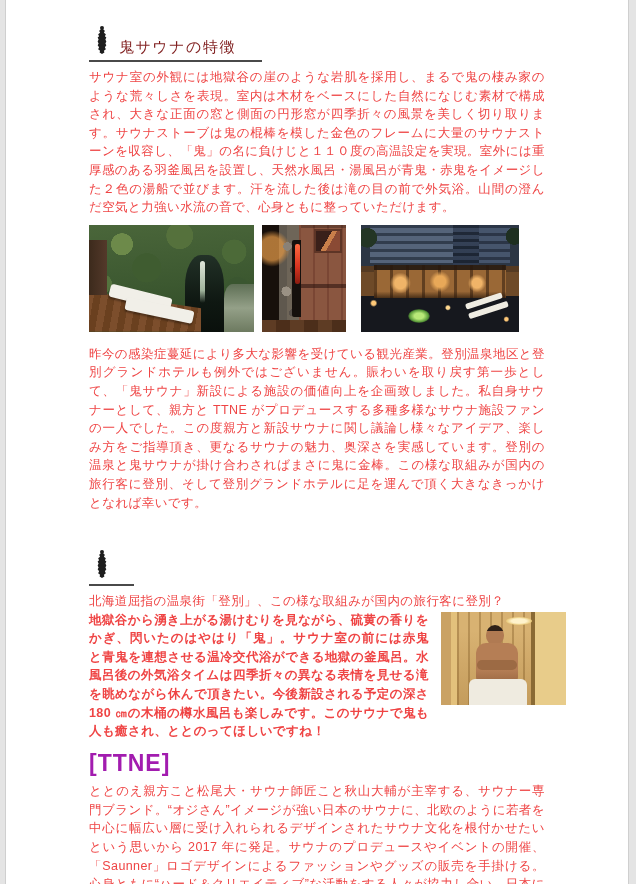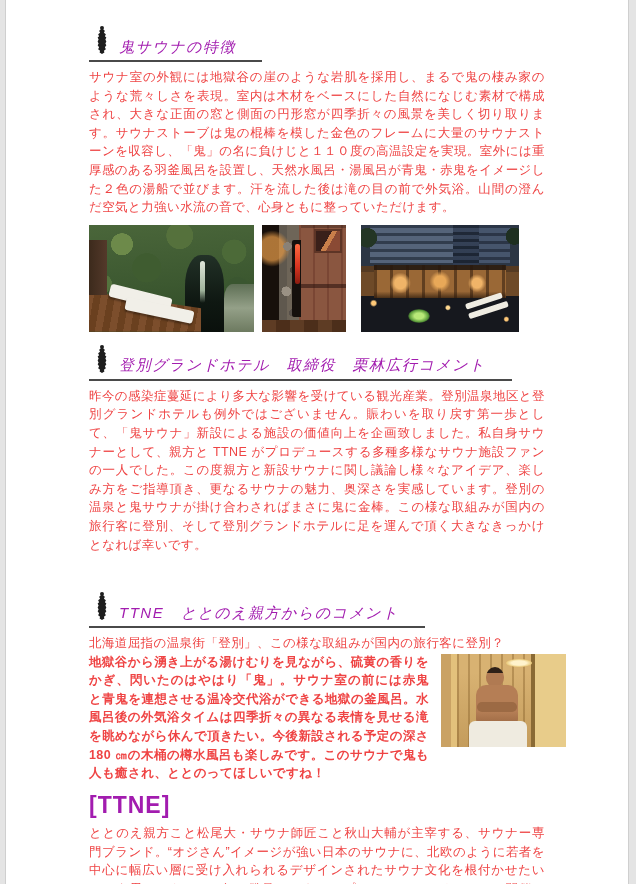--- a/index.html
+++ b/index.html
@@ -25,25 +25,24 @@
   .sec-header{
     display:inline-flex;
     align-items:flex-end;
     gap:11px;
     border-bottom:2px solid #4a4a4a;
     padding:0 26px 5px 7px;
   }
   .club{display:block;line-height:0;}
   .sec-title{
     font-size:15px;
-    color:#a21caf;
+    color:#7f1d1d;
     letter-spacing:1.5px;
     line-height:1.1;
     white-space:pre-wrap;
-    font-style:italic;
   }
   
   .body-text{
     margin:6px 0 0 0;
     font-size:12.5px;
     line-height:18.6px;
     letter-spacing:0.4px;
     color:#ef4444;
     text-align:justify;
   }
@@ -269,40 +268,31 @@
         <div class="p3-pavilion"></div>
         <div class="p3-lights"></div>
         <div class="p3-lamp"></div>
         <div class="p3-lounger a"></div>
         <div class="p3-lounger b"></div>
       </div>
     </div>
 
     
     <div class="sec2">
-      <div class="sec-header">
-        <span class="club">
-          <svg width="12" height="29" viewBox="0 0 12 30">
-            <path d="M6 0 C7.5 0 8 1 8 2 L7.5 4 L9 5 L8 7 L10 8.5 L9 10.5 L10.5 12 L9.5 14 L10.5 16 L9.5 18 L10.5 20 L9 22 L10 24 L8 25.5 L8.5 27.5 L6 29 L3.5 27.5 L4 25.5 L2 24 L3 22 L1.5 20 L2.5 18 L1.5 16 L2.5 14 L1.5 12 L3 10.5 L2 8.5 L4 7 L3 5 L4.5 4 L4 2 C4 1 4.5 0 6 0 Z" fill="#1e1e1e"></path>
-          </svg>
-        </span>
-        <span class="sec-title">登別グランドホテル　取締役　栗林広行コメント</span>
-      </div>
       <p class="body-text">昨今の感染症蔓延により多大な影響を受けている観光産業。登別温泉地区と登別グランドホテルも例外ではございません。賑わいを取り戻す第一歩として、「鬼サウナ」新設による施設の価値向上を企画致しました。私自身サウナーとして、親方と TTNE がプロデュースする多種多様なサウナ施設ファンの一人でした。この度親方と新設サウナに関し議論し様々なアイデア、楽しみ方をご指導頂き、更なるサウナの魅力、奥深さを実感しています。登別の温泉と鬼サウナが掛け合わさればまさに鬼に金棒。この様な取組みが国内の旅行客に登別、そして登別グランドホテルに足を運んで頂く大きなきっかけとなれば幸いです。</p>
     </div>
 
     
     <div class="sec3">
       <div class="sec-header">
         <span class="club">
           <svg width="12" height="29" viewBox="0 0 12 30">
             <path d="M6 0 C7.5 0 8 1 8 2 L7.5 4 L9 5 L8 7 L10 8.5 L9 10.5 L10.5 12 L9.5 14 L10.5 16 L9.5 18 L10.5 20 L9 22 L10 24 L8 25.5 L8.5 27.5 L6 29 L3.5 27.5 L4 25.5 L2 24 L3 22 L1.5 20 L2.5 18 L1.5 16 L2.5 14 L1.5 12 L3 10.5 L2 8.5 L4 7 L3 5 L4.5 4 L4 2 C4 1 4.5 0 6 0 Z" fill="#1e1e1e"></path>
           </svg>
         </span>
-        <span class="sec-title">TTNE　ととのえ親方からのコメント</span>
       </div>
       <p class="body-text lead-line">北海道屈指の温泉街「登別」、この様な取組みが国内の旅行客に登別？</p>
       <div class="body-text wrap-block">
         <div class="oyakata-photo">
           <div class="oy-planks"></div>
           <div class="oy-light"></div>
           <div class="oy-head"></div>
           <div class="oy-body"></div>
           <div class="oy-arms"></div>
           <div class="oy-towel"></div>

